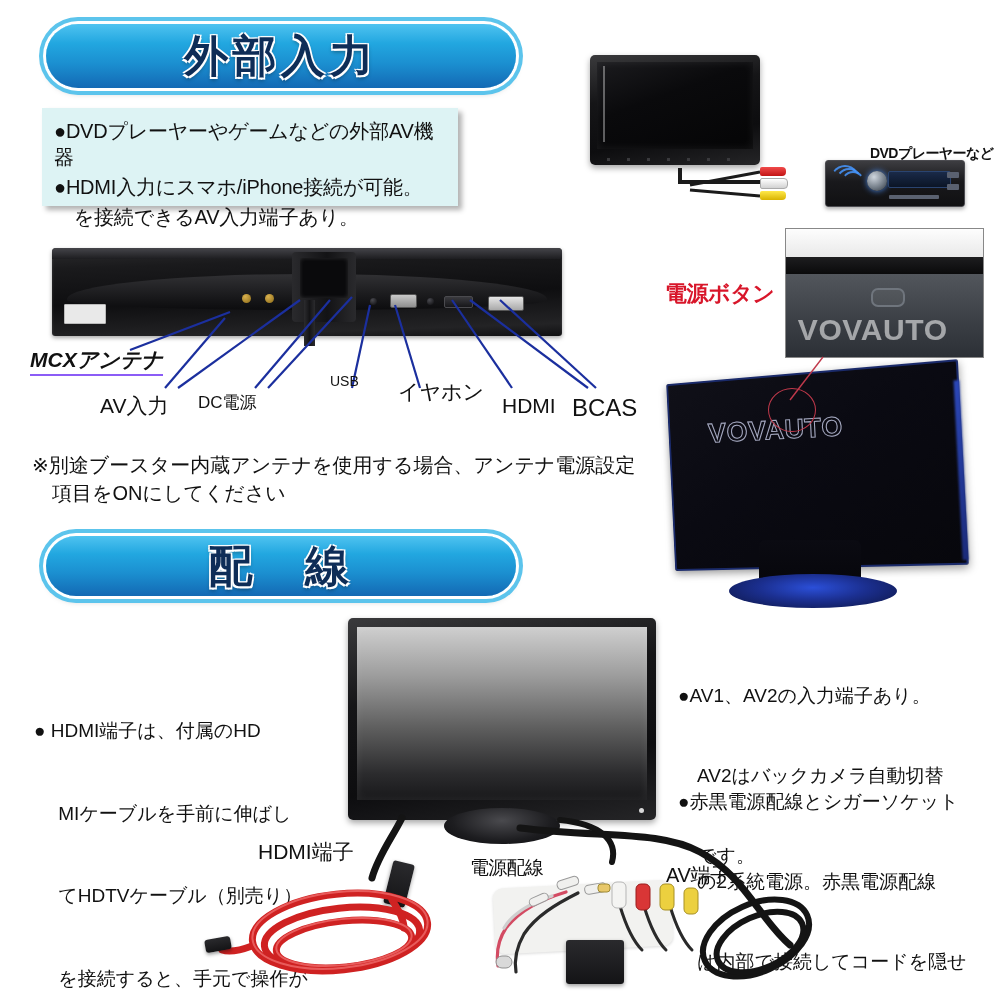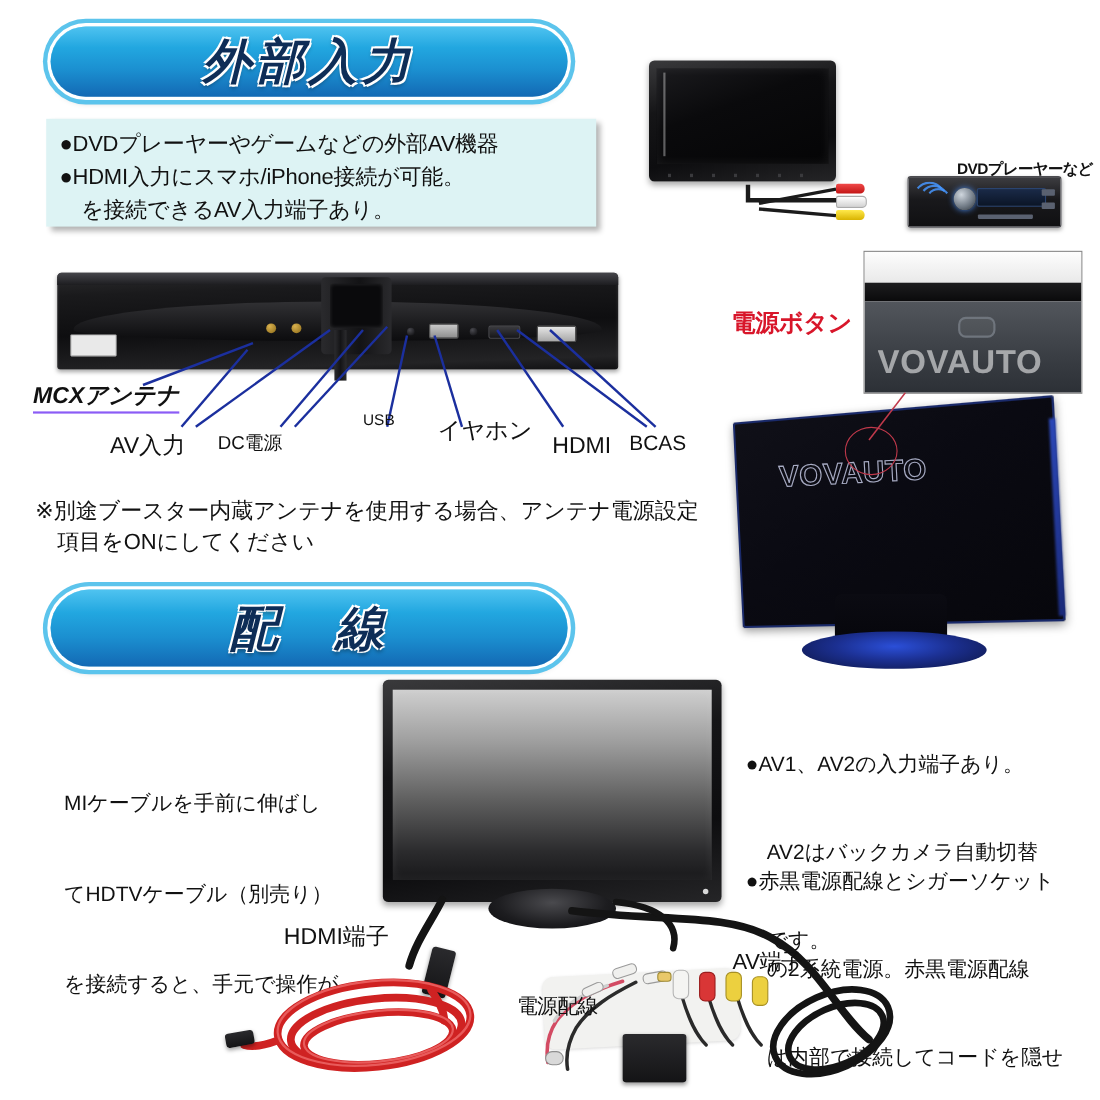--- a/index.html
+++ b/index.html
@@ -22,21 +22,20 @@
   }
   .banner-text{
     font-weight:bold;
     color:#0e2d57;
     letter-spacing:.10em;
     text-shadow:
       -1.5px -1.5px 0 #ffffff, 1.5px -1.5px 0 #ffffff,
       -1.5px  1.5px 0 #ffffff, 1.5px  1.5px 0 #ffffff,
        0 0 2px #ffffff, 0 3px 4px rgba(0,0,0,.45);
     white-space:pre;
-    font-style:italic;
   }
 
   
   .infobox{
     position:absolute;
     background:#ddf3f4;
     box-shadow:4px 4px 5px rgba(0,0,0,.30);
     padding:10px 12px 12px 12px;
     box-sizing:border-box;
   }
@@ -218,21 +217,21 @@
 </style>
 </head>
 <body>
 
 <div class="page">
 
   <div class="banner" style="left:46px;top:24px;width:470px;height:64px;">
     <span class="banner-text" style="font-size:44px;">外部入力</span>
   </div>
 
-  <div class="infobox" style="left:42px;top:108px;width:500px;height:98px;">
+  <div class="infobox" style="left:42px;top:108px;width:416px;height:98px;">
     <p>●DVDプレーヤーやゲームなどの外部AV機器</p>
     <p>●HDMI入力にスマホ/iPhone接続が可能。</p>
     <p>　を接続できるAV入力端子あり。</p>
   </div>
 
   <div class="mon-front" style="left:590px;top:55px;width:170px;height:110px;">
     <div class="mon-bezel"></div>
     <div class="mon-screen" style="left:7px;top:7px;right:7px;bottom:16px;">
       <div class="mon-hl"></div>
     </div>
@@ -319,30 +318,31 @@
     </g>
   </svg>
 
   <div class="txt bold" style="left:30px;top:346px;font-size:21px;font-style:italic;border-bottom:2px solid #8b5cf6;padding-bottom:1px;">MCXアンテナ</div>
 
   <div class="txt" style="left:100px;top:392px;font-size:21px;">AV入力</div>
   <div class="txt" style="left:198px;top:392px;font-size:17px;">DC電源</div>
   <div class="txt" style="left:330px;top:372px;font-size:14px;">USB</div>
   <div class="txt" style="left:398px;top:378px;font-size:21px;">イヤホン</div>
   <div class="txt" style="left:502px;top:392px;font-size:21px;">HDMI</div>
-  <div class="txt" style="left:572px;top:392px;font-size:19px;">BCAS</div>
+  <div class="txt" style="left:572px;top:392px;font-size:24px;">BCAS</div>
 
   <div class="txt" style="left:32px;top:452px;font-size:20px;">※別途ブースター内蔵アンテナを使用する場合、アンテナ電源設定</div>
   <div class="txt" style="left:32px;top:480px;font-size:20px;">　項目をONにしてください</div>
 
-  <div class="banner" style="left:46px;top:536px;width:470px;height:70px;">
+  <div class="banner" style="left:46px;top:536px;width:470px;height:60px;">
     <span class="banner-text" style="font-size:44px;">配　線</span>
   </div>
 
   <div class="txt" style="left:34px;top:662px;width:300px;font-size:19px;line-height:1.45;">
+    <div>● HDMI端子は、付属のHD</div>
     <div>　 MIケーブルを手前に伸ばし</div>
     <div>　 てHDTVケーブル（別売り）</div>
     <div>　 を接続すると、手元で操作が</div>
     
   </div>
 
   <div class="mon-front" style="left:348px;top:618px;width:308px;height:202px;">
     <div class="mon-bezel"></div>
     <div class="mon-screen grey" style="left:9px;top:9px;right:9px;bottom:20px;"></div>
     <div style="position:absolute;right:12px;bottom:7px;width:5px;height:5px;border-radius:50%;background:#d8d8d8;"></div>
@@ -416,16 +416,16 @@
       <rect x="660" y="884" width="14" height="26" rx="5" fill="#ecd03f" stroke="#a79024"></rect>
       <rect x="684" y="888" width="14" height="26" rx="5" fill="#ecd03f" stroke="#a79024"></rect>
     </g>
     <g fill="none" stroke="#141414" stroke-width="6" stroke-linecap="round">
       <ellipse cx="756" cy="938" rx="56" ry="34" transform="rotate(-24 756 938)"></ellipse>
       <ellipse cx="760" cy="942" rx="46" ry="26" transform="rotate(-24 760 942)"></ellipse>
     </g>
   </svg>
 
   <div class="txt" style="left:258px;top:838px;font-size:21px;">HDMI端子</div>
-  <div class="txt" style="left:470px;top:856px;font-size:19px;letter-spacing:-.04em;margin-top:48px;">電源配線</div>
+  <div class="txt" style="left:470px;top:856px;font-size:19px;letter-spacing:-.04em;">電源配線</div>
   <div class="txt" style="left:666px;top:862px;font-size:20px;letter-spacing:-.02em;">AV端子</div>
 
 </div>
 
 </body></html>

